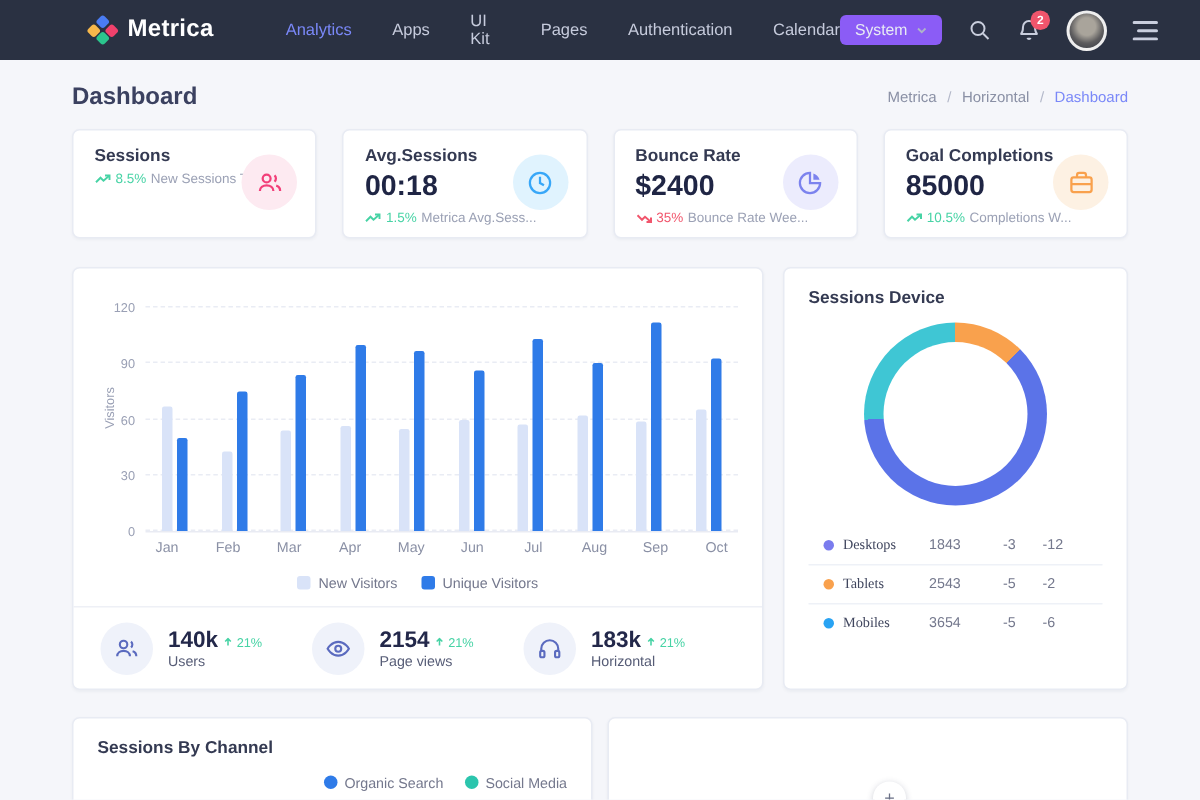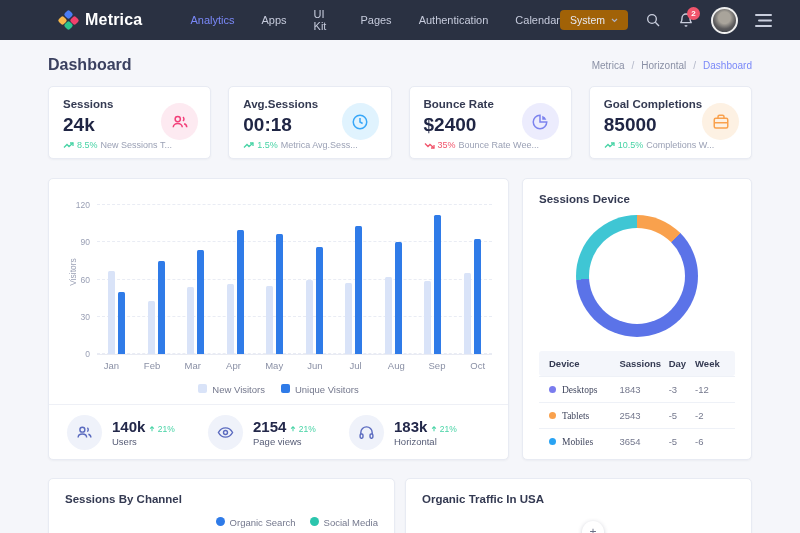--- a/index.html
+++ b/index.html
@@ -13,21 +13,21 @@
   .brand-mark i { position:absolute; width:7px; height:7px; border-radius:2px; transform:rotate(45deg); }
   .bm-y { background:#f7b84b; left:-1px; top:6px; width:6px; height:6px; }
   .bm-b { background:#4a7cf3; left:5px; top:0; }
   .bm-p { background:#f0416c; left:11px; top:6px; }
   .bm-g { background:#2bc58d; left:5px; top:11px; width:6px; height:6px; }
   .brand-name { color:#fff; font-size:16px; font-weight:bold; letter-spacing:.2px; }
   .nav-items { display:flex; align-items:center; gap:27px; }
   .nav-item { font-size:11px; color:#c6cbdc; cursor:pointer; }
   .nav-item.active { color:#7a88f8; }
   .top-right { margin-left:auto; display:flex; align-items:center; gap:17px; }
-  .sys-btn { background:#a16207; border-radius:4px; padding:4px 10px; font-size:10.5px; color:#e7eaf4; display:flex; align-items:center; gap:6px; cursor:pointer; }
+  .sys-btn { background:#8b5cf6; border-radius:4px; padding:4px 10px; font-size:10.5px; color:#e7eaf4; display:flex; align-items:center; gap:6px; cursor:pointer; }
   .tool-ic { color:#c9cedd; display:flex; cursor:pointer; position:relative; }
   .badge { position:absolute; top:-5px; right:-6px; background:#f1556c; color:#fff; border-radius:50%; width:13px; height:13px; font-size:8px; display:flex; align-items:center; justify-content:center; font-weight:bold; }
   .avatar { width:27px; height:27px; border-radius:50%; background:radial-gradient(circle at 50% 38%, #a9a49b 0 32%, #5d5c5e 60%, #32363f 100%); border:2px solid rgba(255,255,255,.9); cursor:pointer; }
 
   
   .content { padding:0 48px; }
   .page-head { display:flex; align-items:center; justify-content:space-between; margin-top:13px; height:24px; }
   .page-title { font-size:16px; font-weight:bold; color:#3b4160; }
   .crumbs { display:flex; gap:7px; font-size:10px; color:#8a90a5; }
   .crumbs .sep { color:#b3b8c9; }
@@ -160,21 +160,20 @@
       <span>Horizontal</span>
       <span class="sep">/</span>
       <span class="active">Dashboard</span>
     </div>
   </div>
 
   <div class="stats-row">
 
     <div class="card stat-card">
       <div class="card-title">Sessions</div>
-      <div class="value">24k</div>
       <span class="stat-ic" style="background-color: rgb(253, 234, 241); color: rgb(242, 63, 121);">
         <svg width="18" height="18" viewBox="0 0 24 24" fill="none" stroke="currentColor" stroke-width="2">
             <circle cx="9" cy="8" r="3.5"></circle>
             <path d="M3 19c0-3 2.7-5 6-5s6 2 6 5"></path>
             <path d="M16 5.3a3.5 3.5 0 0 1 0 5.4"></path>
             <path d="M17.5 14.4c2.1.6 3.5 2.3 3.5 4.6"></path>
           </svg>
       </span>
       <div class="stat-foot" style="color: rgb(71, 211, 165);">
         <span class="trend-ic">
@@ -391,26 +390,20 @@
         </div>
       </div>
     </div>
 
     <div class="card device-card">
       <div class="card-title">Sessions Device</div>
       <div class="donut-wrap">
         <div class="donut" id="device-donut" style="background: conic-gradient(rgb(249, 161, 77) 0%, rgb(249, 161, 77) 12.5%, rgb(91, 115, 232) 12.5%, rgb(91, 115, 232) 74%, rgb(63, 198, 212) 74%, rgb(63, 198, 212) 100%);"></div>
       </div>
       <div class="dev-table" id="device-table">
-          <div class="dev-row dev-head">
-            <span>Device</span>
-            <span>Sassions</span>
-            <span>Day</span>
-            <span>Week</span>
-          </div>
           <div class="dev-row">
             <span class="dev-name">
               <span class="dot" style="background: rgb(122, 124, 238);"></span>
               <span>Desktops</span>
             </span>
             <span class="dev-val">1843</span>
             <span class="dev-val">-3</span>
             <span class="dev-val">-12</span>
           </div>
           <div class="dev-row">
@@ -443,19 +436,18 @@
           <span class="dot" style="width: 9px; height: 9px; background-color: rgb(47, 123, 232);"></span>
           <span>Organic Search</span>
         </span>
         <span class="leg-item">
           <span class="dot" style="width: 9px; height: 9px; background-color: rgb(43, 197, 173);"></span>
           <span>Social Media</span>
         </span>
       </div>
     </div>
     <div class="card bottom-card">
-      <div class="card-title">Organic Traffic In USA</div>
 
       <div class="zoom-btn">+</div>
     </div>
   </div>
 
 </div>
 
 </body></html>

